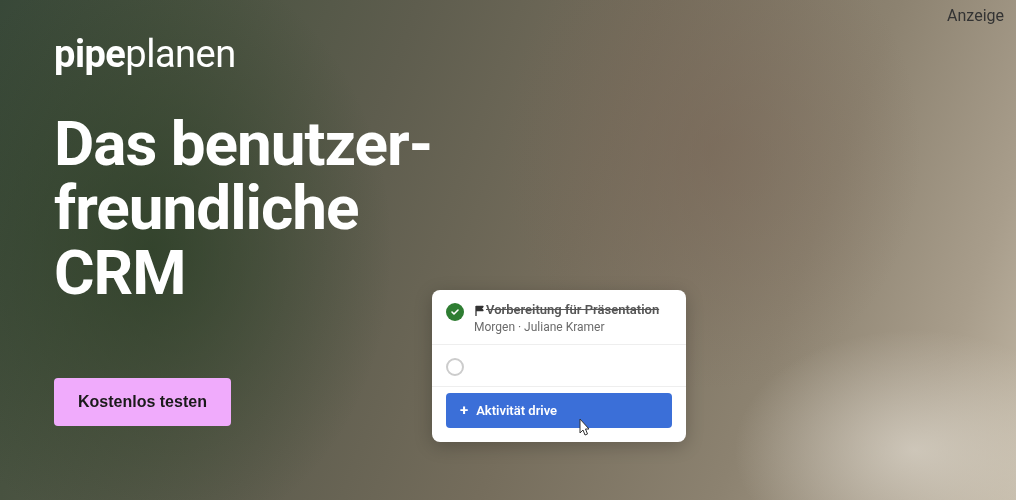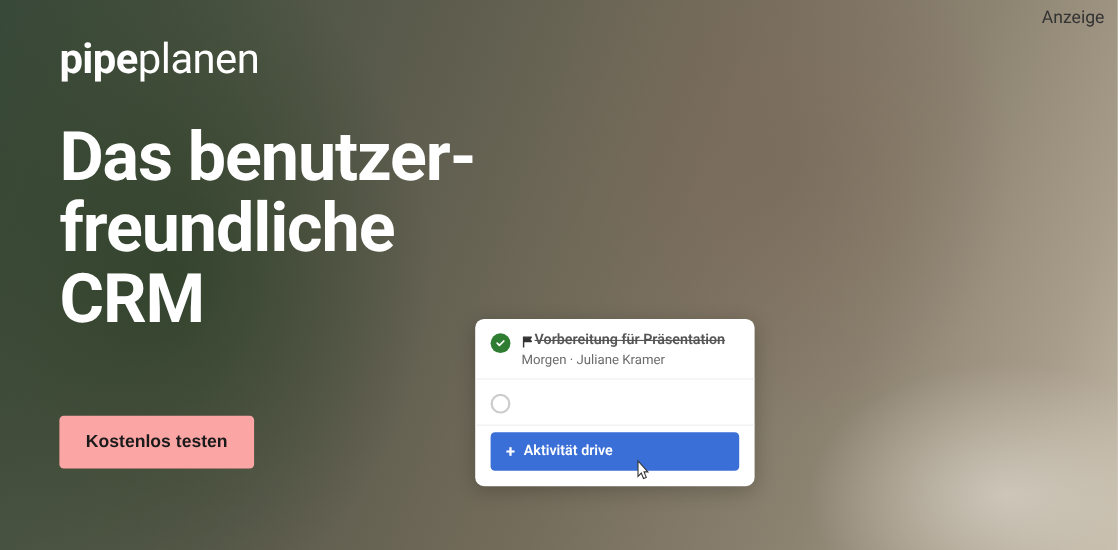--- a/index.html
+++ b/index.html
@@ -44,21 +44,21 @@
   color: #fff;
   font-size: 62px;
   font-weight: 700;
   line-height: 1.04;
   letter-spacing: -1px;
 }
 .cta {
   position: absolute;
   top: 378px;
   left: 54px;
-  background: #fca5a5;
+  background: #f0abfc;
   color: #1a1a1a;
   border: none;
   padding: 15px 24px;
   font-size: 16px;
   font-weight: 700;
   border-radius: 4px;
   cursor: pointer;
 }
 .card {
   position: absolute;

